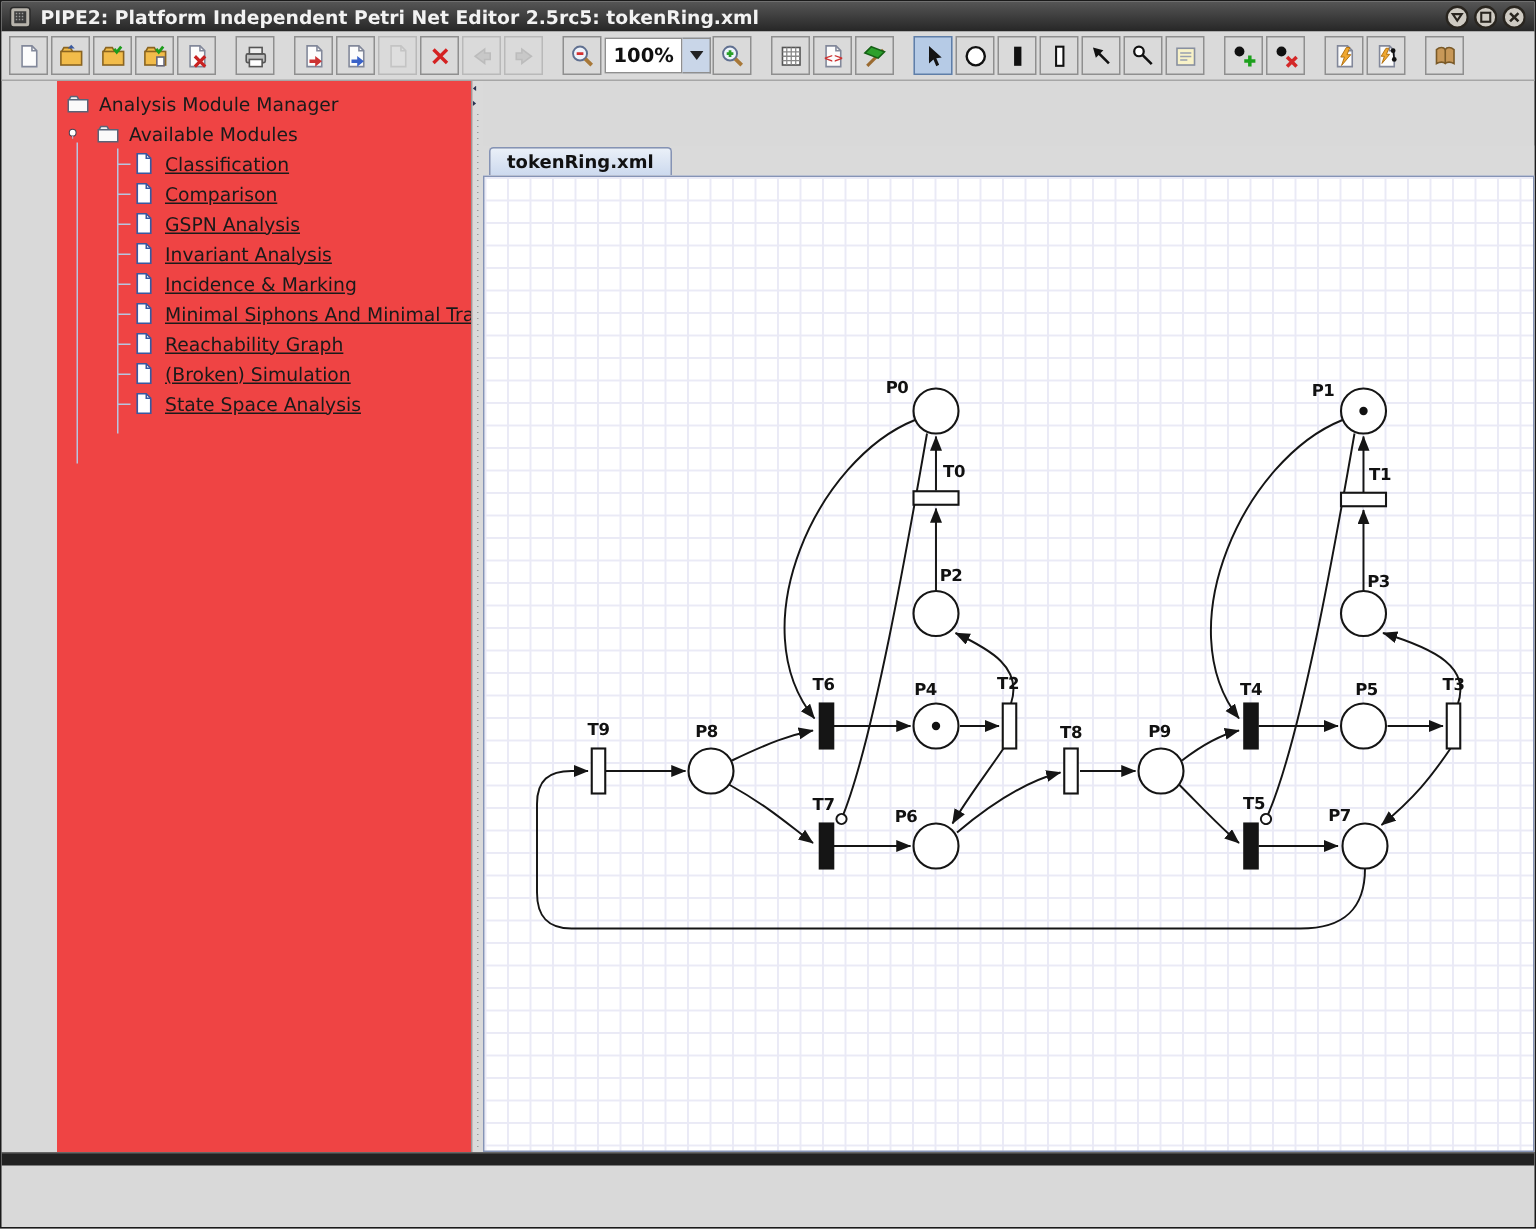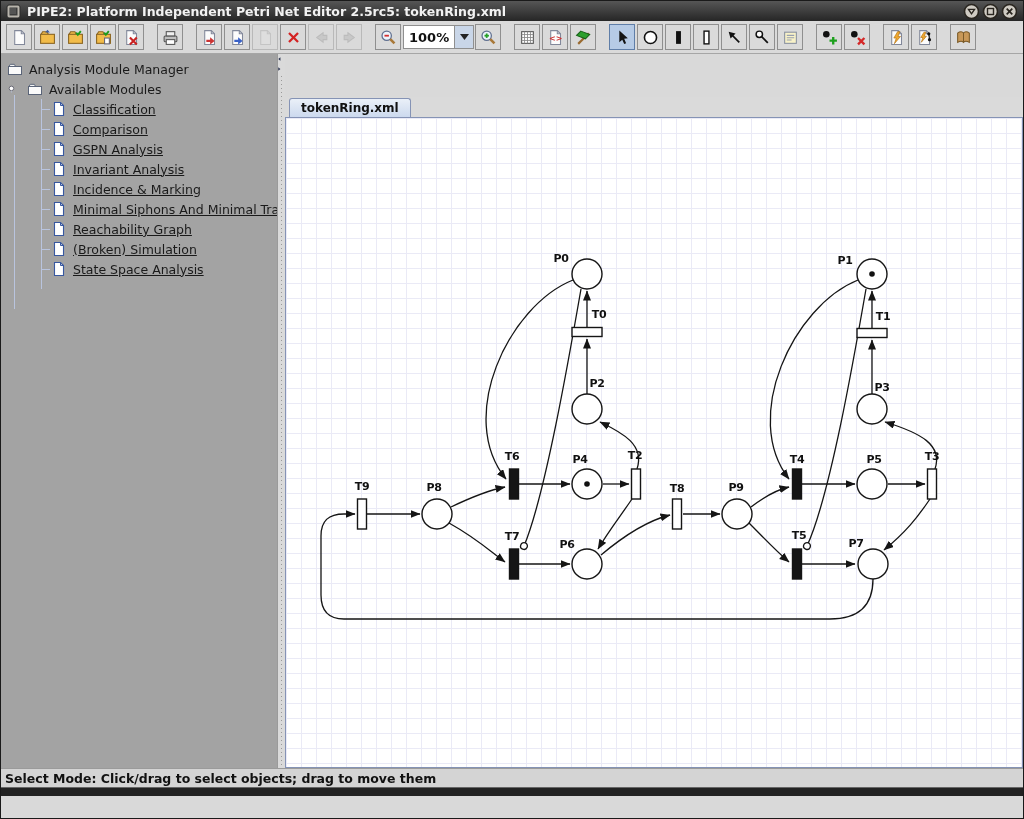--- a/index.html
+++ b/index.html
@@ -34,22 +34,22 @@
   .zoom-field { width:52px; height:24px; background:#fff; border:1px solid #8f8f8f;
                 font-size:13px; font-weight:bold; color:#111; display:flex;
                 align-items:center; padding-left:5px; }
   .zoom-arrow { width:19px; height:24px; background:#c9d6e8; border:1px solid #8f8f8f;
                 border-left:none; display:flex; align-items:center; justify-content:center; }
   .zoom-arrow svg { display:block; }
 
   
   .main { display:flex; height:714px; }
 
-  .sidebar { width:277px; background:#a3a3a3; border-right:1px solid #9a9a9a;
-             position:relative; overflow:hidden; }
+  .sidebar { width:277px; background:#ef4444; border-right:1px solid #9a9a9a;
+             position:relative; overflow:hidden;margin-left:37px; }
   .tree { position:relative; padding-top:5px; height:100%; }
   .trow { height:20px; display:flex; align-items:center; position:relative;
           font-size:12.5px; color:#1a1a1a; white-space:nowrap; }
   .trow .ticon { width:16px; height:16px; margin-right:6px; flex:none; }
   .trow.l0 { padding-left:6px; }
   .trow.l1 { padding-left:26px; }
   .trow.l2 { padding-left:50px;text-decoration:underline; }
   .trow.l2::before { content:""; position:absolute; left:40px; top:10px; width:9px;
                      border-top:1px solid #b9c4de; }
   .trow.find::before { content:""; position:absolute; left:13px; top:10px; width:11px;
@@ -578,17 +578,14 @@
               <text x="226" y="342" text-anchor="middle">T6</text>
               <text x="226" y="422" text-anchor="middle">T7</text>
               <text x="391" y="374" text-anchor="middle">T8</text>
               <text x="76" y="372" text-anchor="middle">T9</text>
             </g>
         </svg>
       </div>
     </div>
   </div>
 
-  <div class="statusbar">
-    <span>Select Mode: Click/drag to select objects; drag to move them</span>
-  </div>
   <div class="window-bottom"></div>
 </div>
 
 </body></html>

